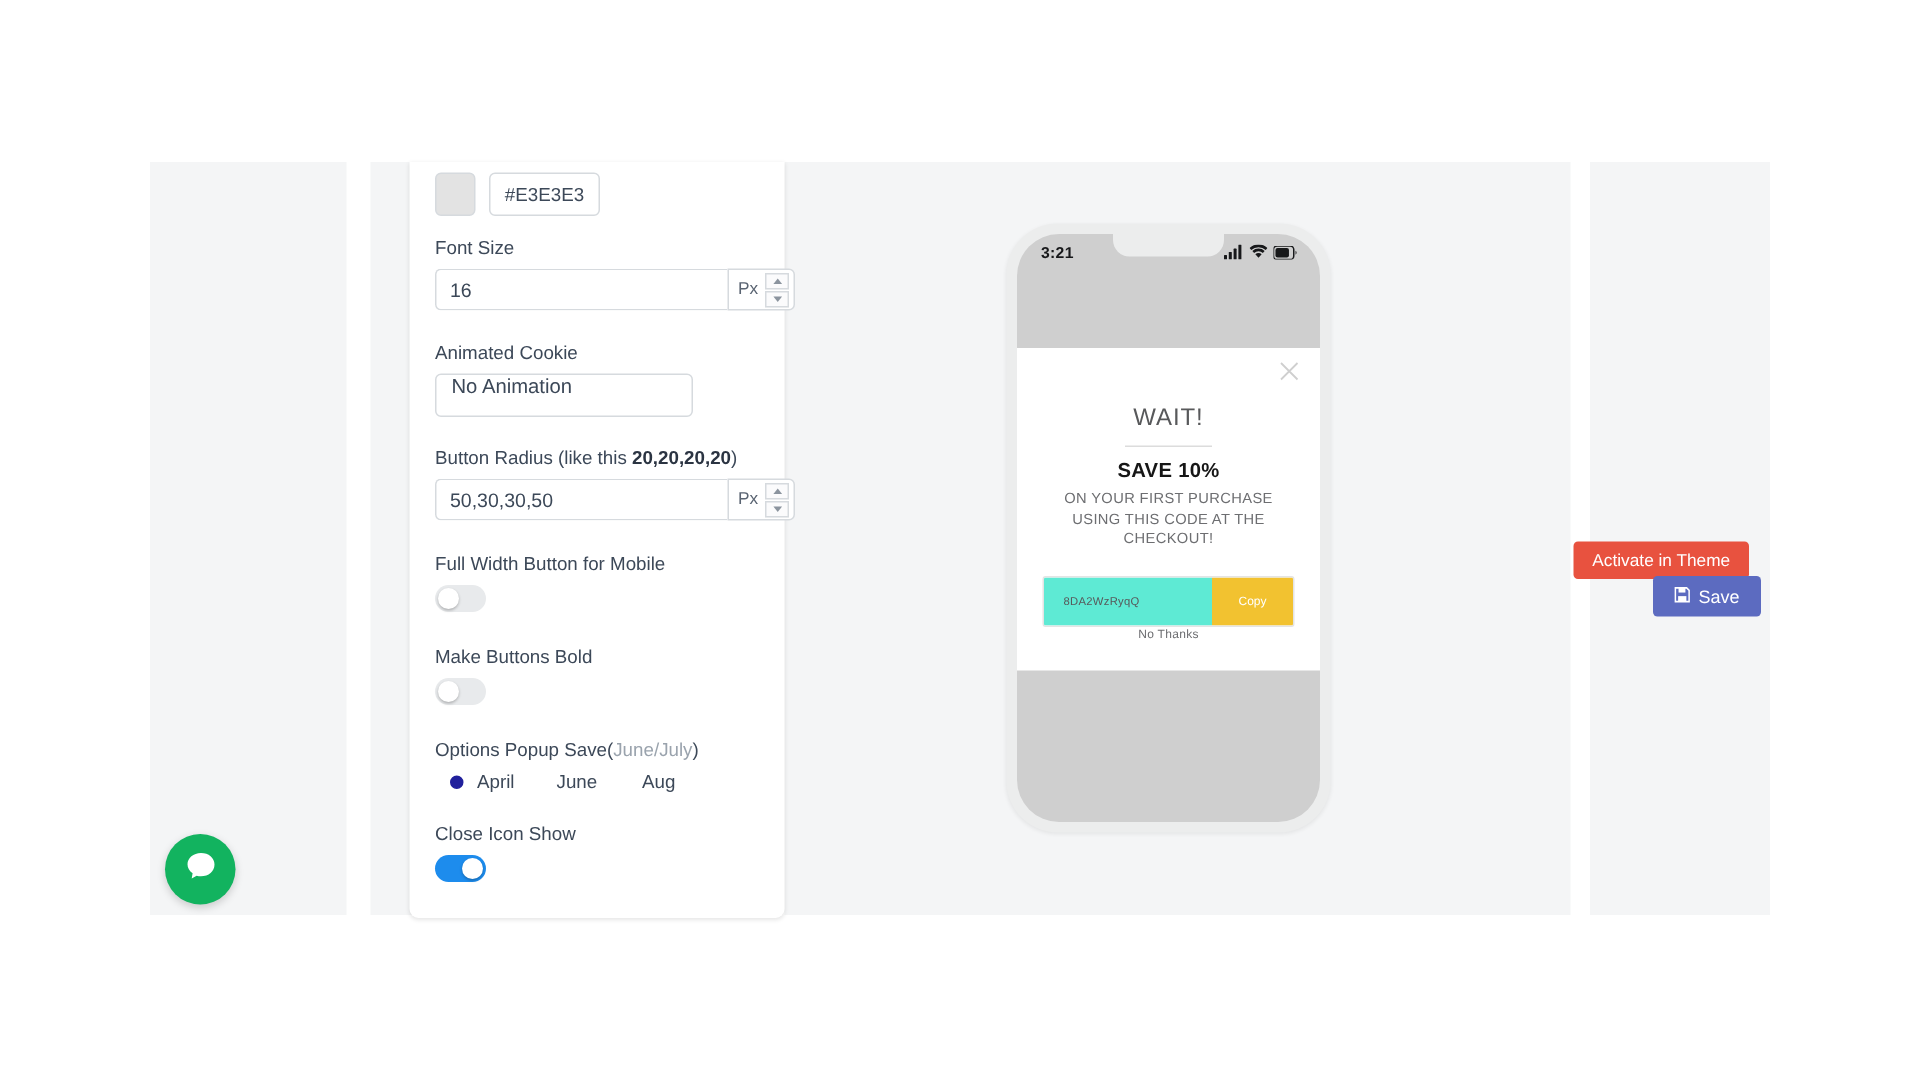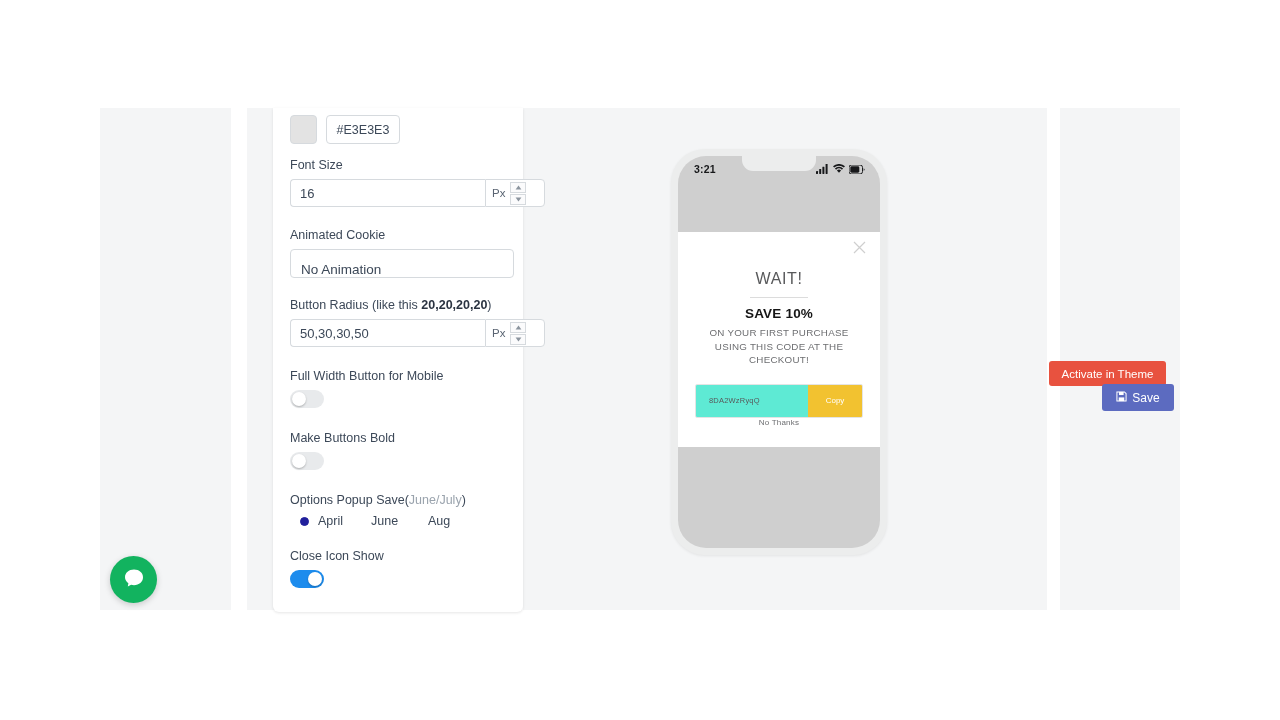--- a/index.html
+++ b/index.html
@@ -49,34 +49,34 @@
   
   .num-wrap { display: flex; width: 199px; height: 28px; }
   .num-input {
     flex: 1; border: 1px solid #d6dade; border-right: none;
     border-radius: 4px 0 0 4px; padding: 0 9px;
     font-size: 13px; color: #3c4858; background: #fff;
     font-family: "Liberation Sans", sans-serif;
   }
   .unit-box {
     display: flex; align-items: center; border: 1px solid #d6dade;
-    border-radius: 0 4px 4px 0; background: #fff; padding: 0 18px 0 6px;
+    border-radius: 0 4px 4px 0; background: #fff; padding: 0 3px 0 6px;
   }
   .unit-txt { font-size: 11.5px; color: #5a6472; margin-right: 5px; }
   .spin { display: flex; flex-direction: column; gap: 1px; }
   .spin-btn {
     width: 16px; height: 11px; border: 1px solid #d6dade; background: #fbfbfc;
     display: flex; align-items: center; justify-content: center;
   }
   .spin-btn svg { display: block; }
 
   
   .select-box {
-    width: 224px; height: 29px; border: 1px solid #d6dade; border-radius: 4px;
-    background: #fff; display: flex; align-items: flex-end; padding: 0 10px;
+    width: 172px; height: 29px; border: 1px solid #d6dade; border-radius: 4px;
+    background: #fff; display: flex; align-items: flex-start; padding: 0 10px;
     font-size: 13.5px; color: #3c4858;
   }
 
   
   .toggle { width: 34px; height: 18px; border-radius: 10px; position: relative; display: block; }
   .toggle.off { background: #e8eaec; }
   .toggle.on  { background: #1d8ced; }
   .toggle .knob {
     position: absolute; top: 2px; width: 14px; height: 14px;
     border-radius: 50%; background: #fff; box-shadow: 0 1px 2px rgba(0,0,0,.25);

